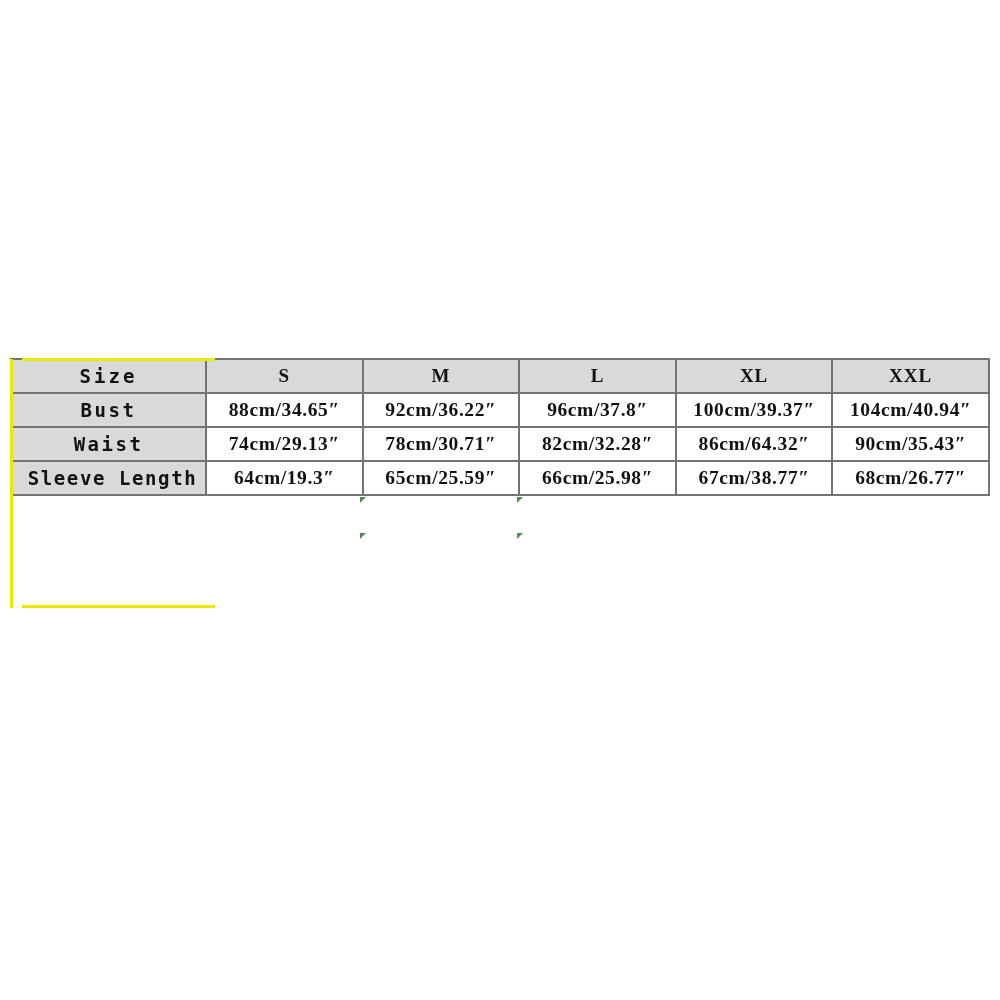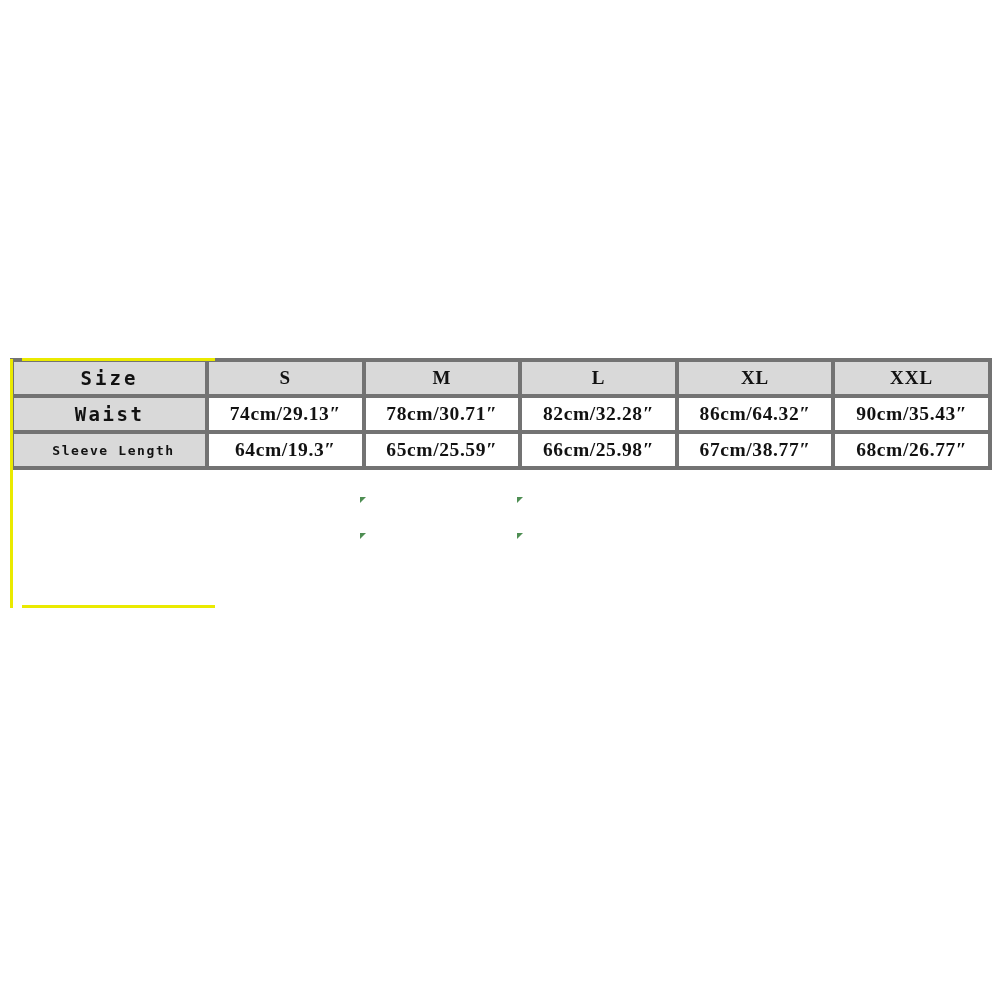--- a/index.html
+++ b/index.html
@@ -37,21 +37,21 @@
     border-collapse: collapse;
     table-layout: fixed;
     width: 978px;
     background: #ffffff;
   }
 
   table.size-table col.col-label { width: 195px; }
   table.size-table col.col-size  { width: 156.6px; }
 
   table.size-table td {
-    border: 4px solid #737373;
+    border: 2px solid #737373;
     height: 32px;
     padding: 0 4px;
     text-align: center;
     vertical-align: middle;
     white-space: nowrap;
     overflow: hidden;
     color: #121212;
     margin-left: 20px;
   }
 
@@ -85,21 +85,21 @@
     background: #ffffff;
     font-family: "Liberation Serif", "DejaVu Serif", serif;
     font-size: 19.5px;
     font-weight: 700;
     letter-spacing: 0.6px;
   }
 
   
   td.row-label.tight {
     letter-spacing: 1.6px;
-    font-size: 13px;
+    font-size: 19px;
     padding-left: 12px;
   }
 
   
   .accent-top,
   .accent-bottom,
   .accent-left {
     position: absolute;
     background: #eaea00;
     pointer-events: none;
@@ -157,20 +157,28 @@
       <tbody>
         <tr class="header-row">
           <td class="row-label">Size</td>
           <td>S</td>
           <td>M</td>
           <td>L</td>
           <td>XL</td>
           <td>XXL</td>
         </tr>
 
+        <tr>
+          <td class="row-label">Bust</td>
+          <td class="value-cell">88cm/34.65″</td>
+          <td class="value-cell">92cm/36.22″</td>
+          <td class="value-cell">96cm/37.8″</td>
+          <td class="value-cell">100cm/39.37″</td>
+          <td class="value-cell">104cm/40.94″</td>
+        </tr>
 
         <tr>
           <td class="row-label">Waist</td>
           <td class="value-cell">74cm/29.13″</td>
           <td class="value-cell">78cm/30.71″</td>
           <td class="value-cell">82cm/32.28″</td>
           <td class="value-cell">86cm/64.32″</td>
           <td class="value-cell">90cm/35.43″</td>
         </tr>
 

